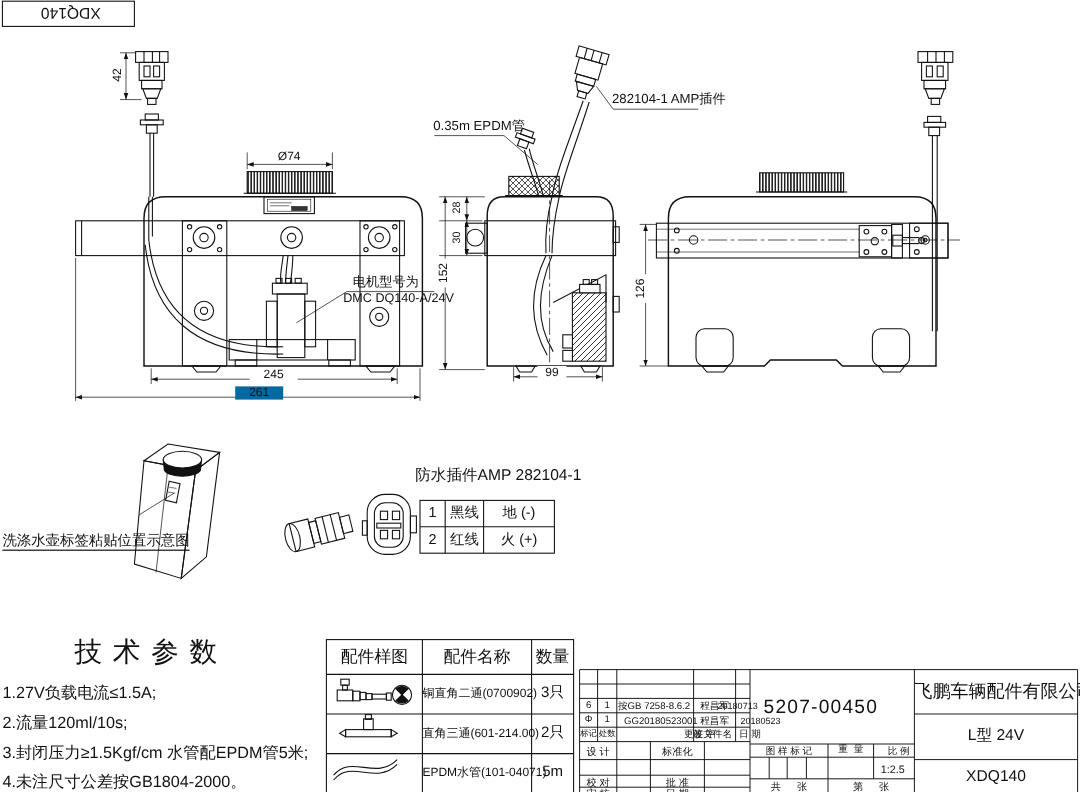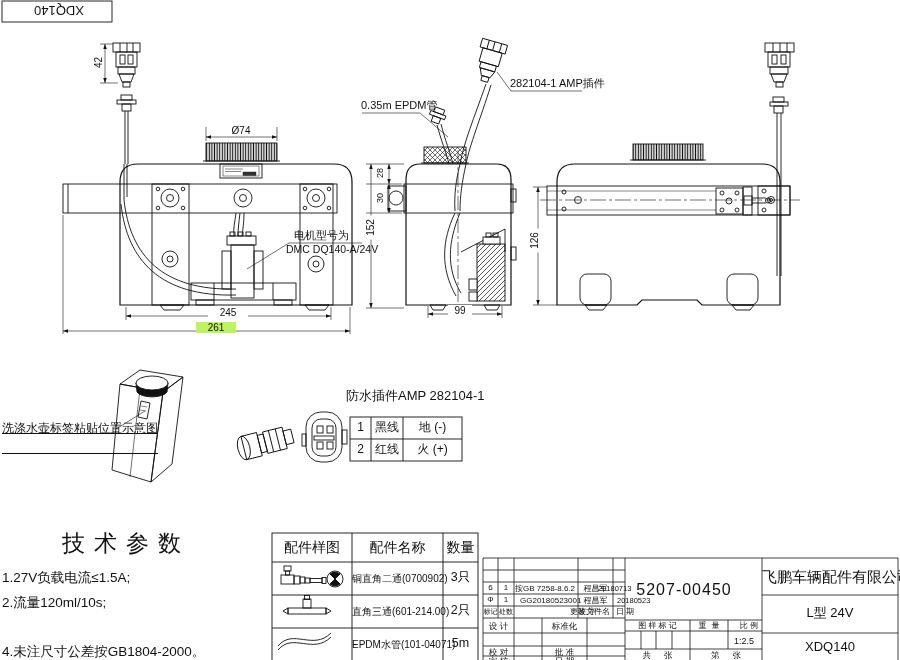--- a/index.html
+++ b/index.html
@@ -389,46 +389,47 @@
       <line x1="762" y1="633" x2="898" y2="633"></line>
     </g>
   </g>
 </svg>
 
 <div class="t rot180" style="left:24px;top:3px;width:70px;font-size:13px;text-align:center;">XDQ140</div>
 
 <div class="t rot90" style="left:88px;top:57px;width:20px;font-size:10px;text-align:center;">42</div>
 <div class="t ctr" style="left:216px;top:125px;width:50px;font-size:10px;">Ø74</div>
 <div class="t ctr" style="left:208px;top:307px;width:40px;font-size:10px;background:#fff;">245</div>
-<div class="t ctr" style="left:196px;top:322px;width:40px;font-size:10px;background:#bef264;">261</div>
+<div class="t ctr" style="left:196px;top:322px;width:40px;font-size:10px;background:#0369a1;">261</div>
 <div class="t" style="left:294px;top:229px;font-size:11px;">电机型号为</div>
 <div class="t" style="left:286px;top:244px;font-size:10.5px;">DMC DQ140-A/24V</div>
 
 <div class="t" style="left:361px;top:99px;font-size:11px;">0.35m EPDM管</div>
 <div class="t" style="left:510px;top:77px;font-size:11px;">282104-1  AMP插件</div>
 <div class="t rot90" style="left:373px;top:168px;width:16px;font-size:9px;text-align:center;background:#fff;">28</div>
 <div class="t rot90" style="left:373px;top:193px;width:16px;font-size:9px;text-align:center;background:#fff;">30</div>
 <div class="t rot90" style="left:358px;top:222px;width:24px;font-size:10px;text-align:center;background:#fff;">152</div>
 <div class="t ctr" style="left:448px;top:305px;width:24px;font-size:10px;background:#fff;">99</div>
 
 <div class="t rot90" style="left:522px;top:235px;width:24px;font-size:10px;text-align:center;background:#fff;">126</div>
 
-<div class="t" style="left:2px;top:422px;font-size:12px;border-bottom:0.8px solid #111;padding-bottom:18px;text-decoration:underline;">洗涤水壶标签粘贴位置示意图</div>
+<div class="t" style="left:2px;top:444px;font-size:12px;border-bottom:0.8px solid #111;padding-bottom:1px;">洗涤水壶标签粘贴位置示意图</div>
 
 <div class="t" style="left:346px;top:389px;font-size:13px;">防水插件AMP 282104-1</div>
 <div class="t ctr" style="left:350px;top:421px;width:21px;font-size:12px;">1</div>
 <div class="t ctr" style="left:371px;top:421px;width:32px;font-size:12px;">黑线</div>
 <div class="t ctr" style="left:403px;top:421px;width:59px;font-size:12px;">地 (-)</div>
 <div class="t ctr" style="left:350px;top:443px;width:21px;font-size:12px;">2</div>
 <div class="t ctr" style="left:371px;top:443px;width:32px;font-size:12px;">红线</div>
 <div class="t ctr" style="left:403px;top:443px;width:59px;font-size:12px;">火 (+)</div>
 
 <div class="t" style="left:62px;top:531px;font-size:23px;letter-spacing:9px;">技术参数</div>
 <div class="t" style="left:2px;top:571px;font-size:13.5px;">1.27V负载电流≤1.5A;</div>
 <div class="t" style="left:2px;top:596px;font-size:13.5px;">2.流量120ml/10s;</div>
+<div class="t" style="left:2px;top:621px;font-size:13.5px;">3.封闭压力≥1.5Kgf/cm 水管配EPDM管5米;</div>
 <div class="t" style="left:2px;top:645px;font-size:13.5px;">4.未注尺寸公差按GB1804-2000。</div>
 
 <div class="t ctr" style="left:272px;top:540px;width:80px;font-size:14px;">配件样图</div>
 <div class="t ctr" style="left:352px;top:540px;width:91px;font-size:14px;">配件名称</div>
 <div class="t ctr" style="left:443px;top:540px;width:35px;font-size:14px;">数量</div>
 <div class="t ctr" style="left:352px;top:573px;width:91px;font-size:10px;">铜直角二通(0700902)</div>
 <div class="t ctr" style="left:443px;top:571px;width:35px;font-size:12.5px;">3只</div>
 <div class="t ctr" style="left:352px;top:606px;width:91px;font-size:10px;">直角三通(601-214.00)</div>
 <div class="t ctr" style="left:443px;top:604px;width:35px;font-size:12.5px;">2只</div>
 <div class="t ctr" style="left:352px;top:639px;width:91px;font-size:10px;">EPDM水管(101-04071)</div>

